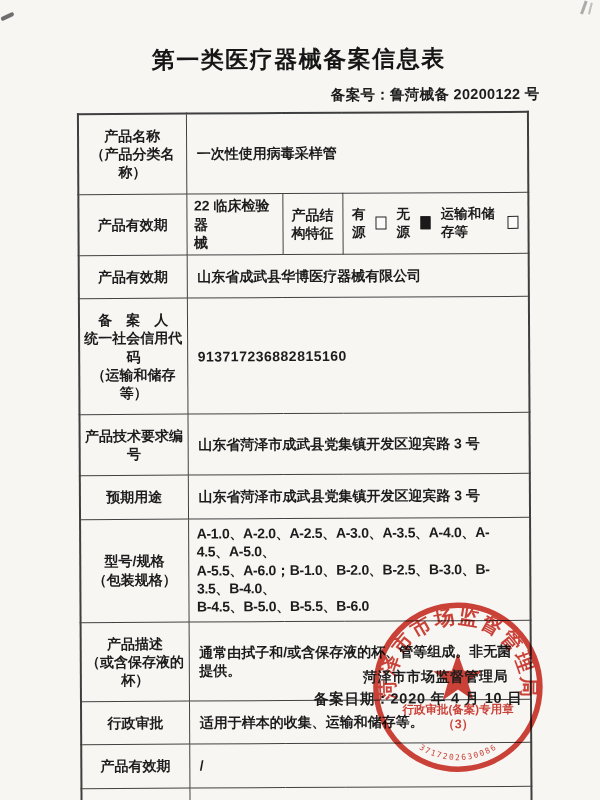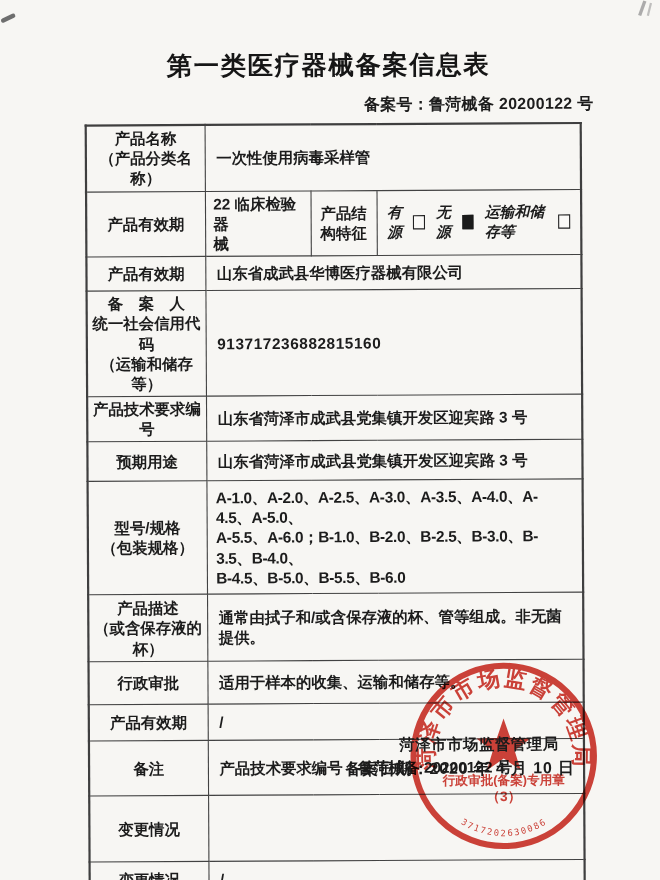--- a/index.html
+++ b/index.html
@@ -23,33 +23,33 @@
   table.doc{
     position:absolute;top:112px;left:78px;width:450px;
     border-collapse:collapse;table-layout:fixed;
     border:2px solid #3f3f3f;
   }
   table.doc td{
     border:1.5px solid #424242;vertical-align:middle;
     font-weight:bold;font-size:14px;line-height:1.3;
     overflow:hidden;
   }
-  td.label{text-align:center;white-space:pre-line;padding:2px 3px;font-size:13.5px;}
+  td.label{text-align:center;white-space:pre-line;padding:12px 3px;font-size:13.5px;}
   td.value{text-align:left;padding:2px 10px;white-space:pre-line;}
   td.code{font-size:15px;letter-spacing:.5px;}
   td.spec{font-size:12.5px;letter-spacing:-.3px;line-height:1.6;padding:2px 8px;}
   td.subval{padding:2px 7px;white-space:pre-line;font-size:13.5px;}
 
   .r1{height:40px}.r2{height:40px}.r3{height:31px}.r4{height:57px}
   .r5{height:30px}.r6{height:36px}.r7{height:103px}.r8{height:61px}
   .r9{height:39px}.r10{height:33px}.r11{height:50px}.r12{height:60px}
   .r13{height:32px}
 
   .cb-row{display:flex;align-items:center;gap:10px;font-size:13.5px;font-weight:bold;padding:0 8px;}
-  .cb-group{display:flex;align-items:center;font-style:italic;}
+  .cb-group{display:flex;align-items:center;}
   .cb{width:11px;height:11px;border:1.8px solid #222;margin-left:3px;display:inline-block;background:#fbfaf8;}
   .cb.filled{background:#1a1a1a;border-color:#1a1a1a;}
 
   .auth-name{position:absolute;top:669px;left:361px;font-size:14px;font-weight:bold;letter-spacing:.5px;z-index:7;}
   .auth-date{position:absolute;top:690px;left:312px;font-size:14.5px;font-weight:bold;letter-spacing:.8px;z-index:7;}
 
   .seal{position:absolute;left:354px;top:586px;width:204px;height:204px;mix-blend-mode:multiply;opacity:.88;z-index:6;}
 
   .mark-tl{position:absolute;left:2px;top:13px;width:14px;height:4px;background:#565656;transform:rotate(-25deg);border-radius:2px;opacity:.85;}
   .mark-tr1{position:absolute;left:584px;top:2px;width:3px;height:14px;background:#8c8c8c;transform:rotate(20deg);opacity:.7;}

